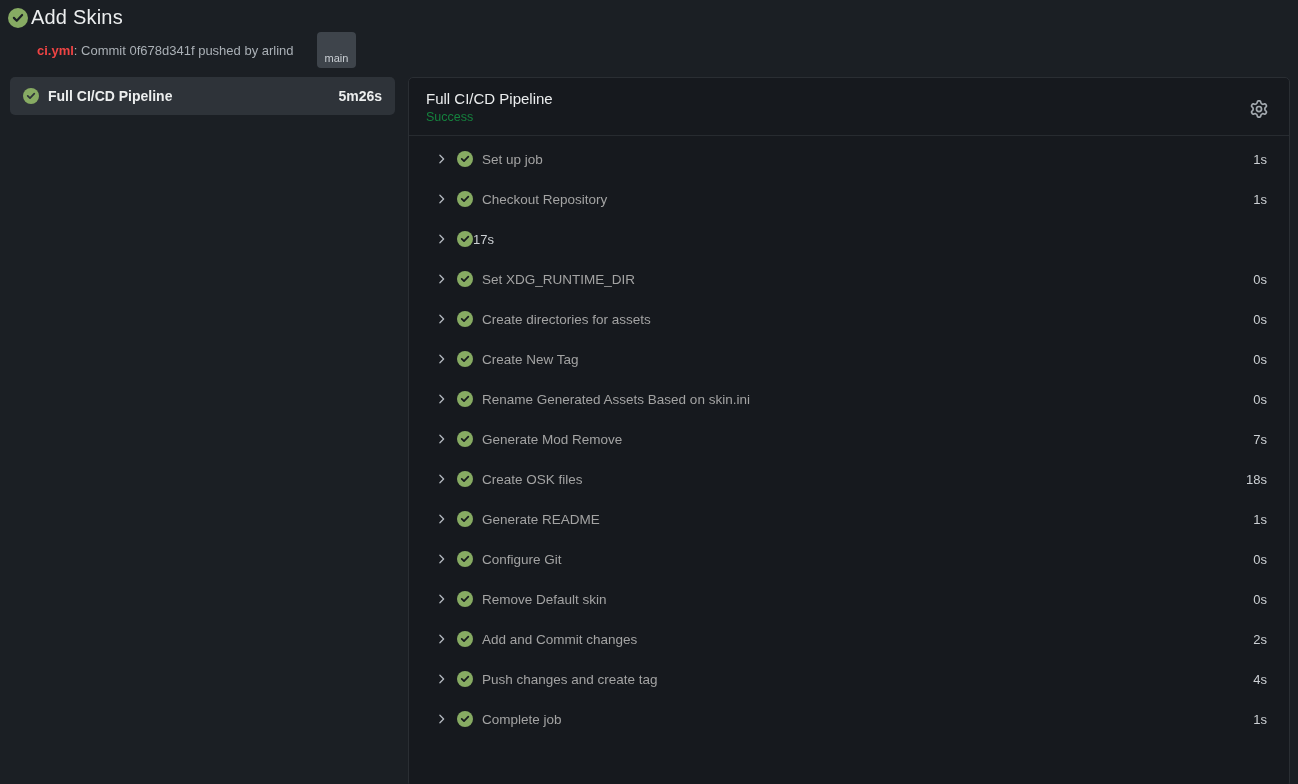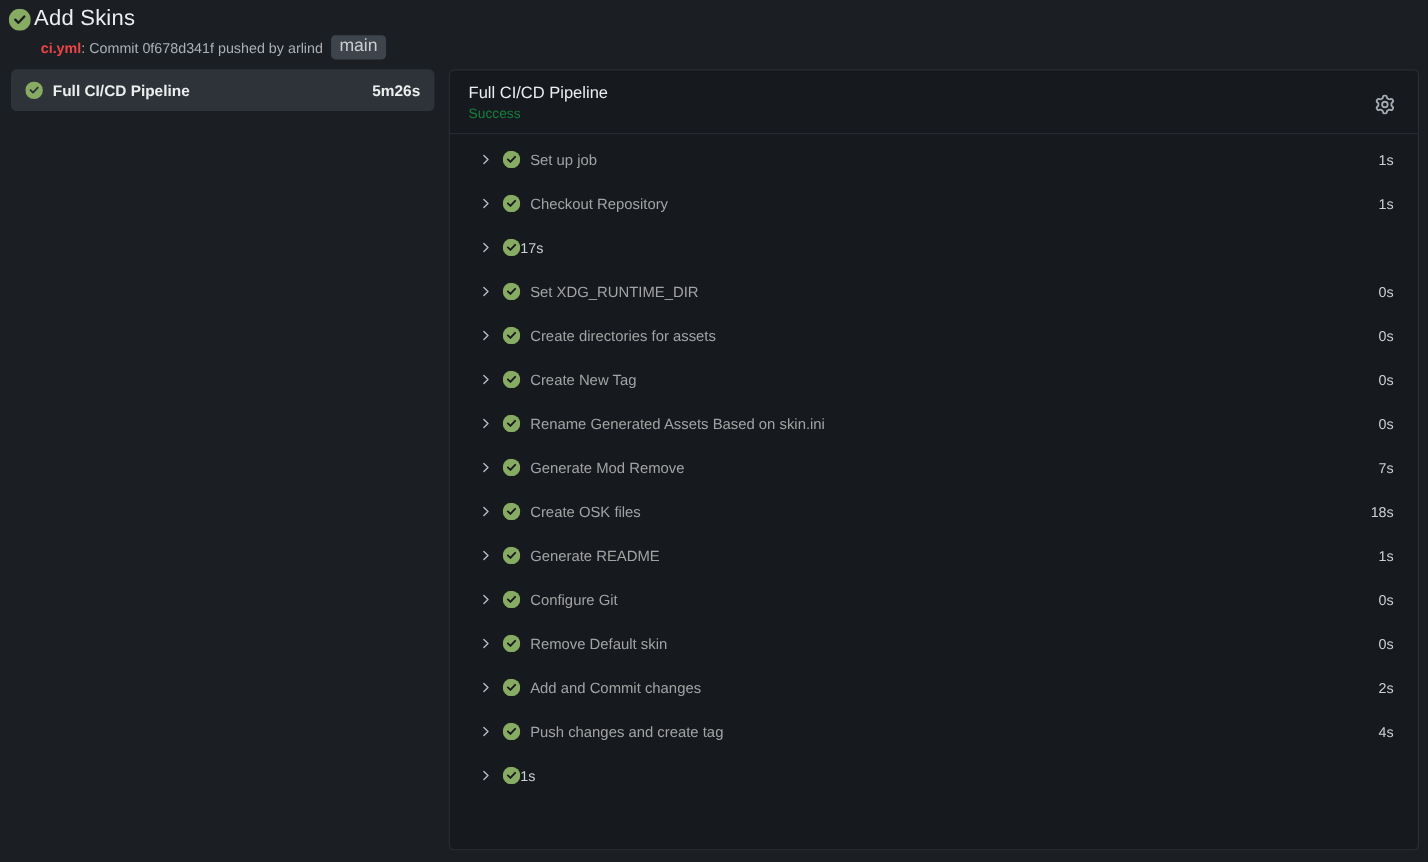--- a/index.html
+++ b/index.html
@@ -11,23 +11,23 @@
     -webkit-font-smoothing:antialiased;
   }
 
   
   .run-header { padding:6px 8px 9px 8px; }
   .title-row { display:flex; align-items:center; gap:3px; }
   .title-row h1 { font-size:20px; font-weight:500; color:#eceeef; letter-spacing:.2px; }
   .subtitle { margin-left:29px; margin-top:3px; font-size:13px; color:#aab0b6; display:flex; align-items:center; }
   .subtitle b { color:#ef4444; font-weight:700; }
   .badge {
-    display:inline-block; margin-left:7px; padding:0 8px 3px;
+    display:inline-block; margin-left:23px; padding:20px 8px 3px;
     background:#3e444b; color:#c9ced3; border-radius:4px;
-    font-size:16px; line-height:1.2; cursor:pointer;
+    font-size:11px; line-height:1.2; cursor:pointer;
   }
 
   
   .layout { display:flex; align-items:flex-start; gap:13px; padding:0 8px 14px 10px; }
 
   
   .jobs { width:385px; flex-shrink:0; }
   .job-card {
     display:flex; align-items:center; gap:9px;
     background:#2e3339; border-radius:5px;
@@ -327,18 +327,19 @@
             <svg width="14" height="14" viewBox="0 0 16 16" fill="currentColor">
               <path d="M6.22 3.22a.75.75 0 0 1 1.06 0l4.25 4.25a.75.75 0 0 1 0 1.06l-4.25 4.25a.751.751 0 0 1-1.042-.018.751.751 0 0 1-.018-1.042L9.94 8 6.22 4.28a.75.75 0 0 1 0-1.06Z"></path>
             </svg>
           </span>
           <span class="step-check check-icon">
             <svg width="16" height="16" viewBox="0 0 16 16">
               <circle cx="8" cy="8" r="8" fill="#87ab63"></circle>
               <path d="M11.3 5.6 7 10.2 4.7 7.9" fill="none" stroke="#16191e" stroke-width="1.7" stroke-linecap="round" stroke-linejoin="round"></path>
             </svg>
           </span>
+          <span class="step-label">Complete job</span>
           <span class="step-duration">1s</span>
         </div>
       </div>
   </section>
 
 </div>
 
 </body></html>

